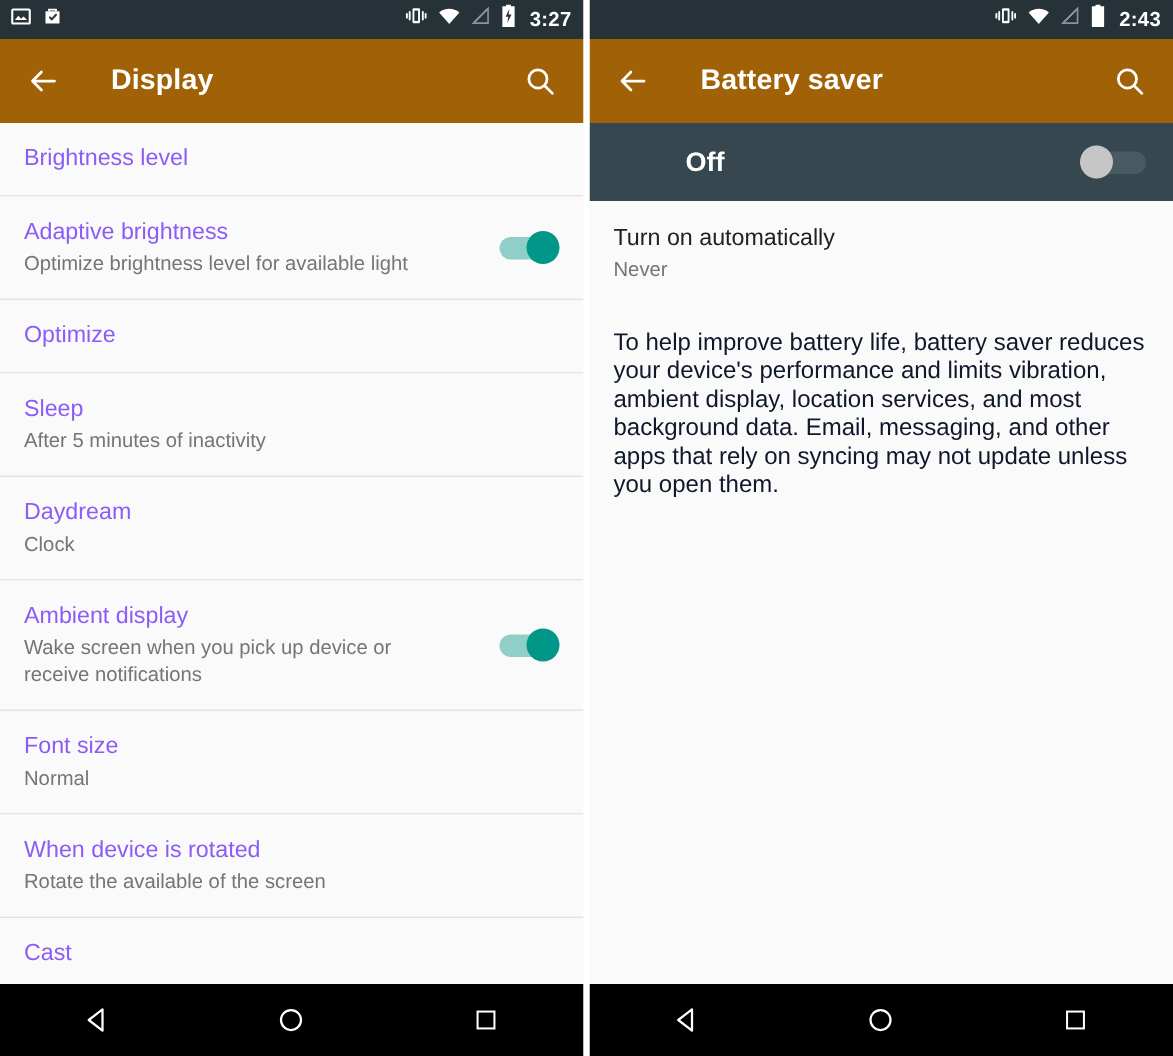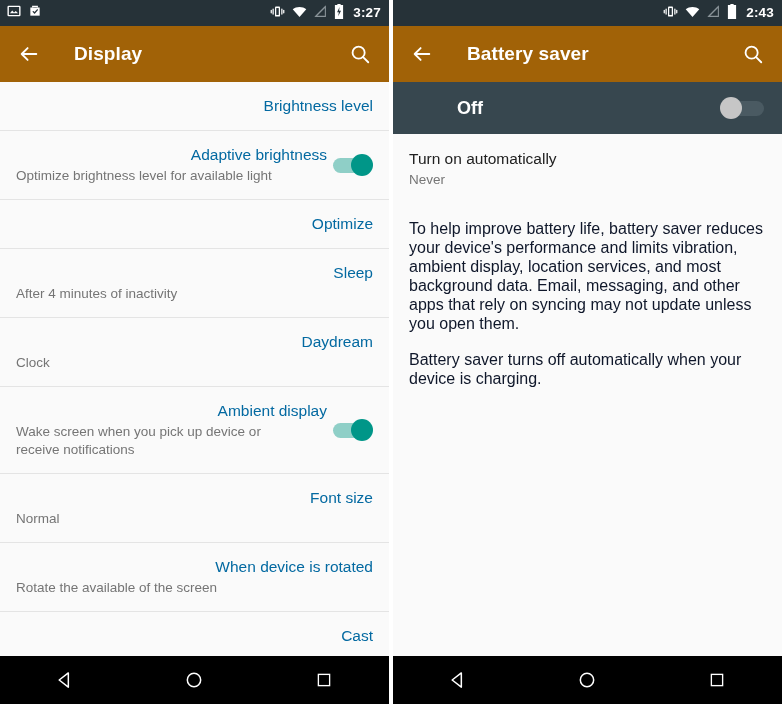--- a/index.html
+++ b/index.html
@@ -146,24 +146,23 @@
     box-sizing: border-box;
     min-height: 48px;
     background: #fafafa;
   }
   .li-text {
     flex: 1 1 auto;
     padding: 14px 0 14px 0;
     min-width: 0;
   }
   .li-title {
-    color: #0369a1;
+    color: #8b5cf6;
     font-size: 15.5px;
     line-height: 20px;
-    text-align: right;
   }
   .li-sub {
     color: #757575;
     font-size: 13.5px;
     line-height: 18px;
     margin-top: 2px;
     padding-right: 46px;
   }
   .li-sub.wide { padding-right: 0; }
   .list-item.has-toggle .li-sub { padding-right: 20px; }
@@ -298,21 +297,21 @@
 
       <div class="list-item">
         <div class="li-text">
           <div class="li-title">Optimize</div>
         </div>
       </div>
 
       <div class="list-item">
         <div class="li-text">
           <div class="li-title">Sleep</div>
-          <div class="li-sub wide">After 4 minutes of inactivity</div>
+          <div class="li-sub wide">After 5 minutes of inactivity</div>
         </div>
       </div>
 
       <div class="list-item">
         <div class="li-text">
           <div class="li-title">Daydream</div>
           <div class="li-sub wide">Clock</div>
         </div>
       </div>
 
@@ -423,21 +422,20 @@
         <span class="thumb"></span>
       </div>
     </div>
 
     <div class="content">
       <div class="section">
         <div class="section-title">Turn on automatically</div>
         <div class="section-sub">Never</div>
       </div>
       <p class="para first">To help improve battery life, battery saver reduces your device's performance and limits vibration, ambient display, location services, and most background data. Email, messaging, and other apps that rely on syncing may not update unless you open them.</p>
-      <p class="para second">Battery saver turns off automatically when your device is charging.</p>
     </div>
 
     <div class="navbar">
       <div class="nav-btn">
         <svg width="20" height="20" viewBox="0 0 24 24">
             <path d="M16 3.5L5 12l11 8.5z" fill="none" stroke="#fff" stroke-width="1.8" stroke-linejoin="round"></path>
           </svg>
       </div>
       <div class="nav-btn">
         <svg width="20" height="20" viewBox="0 0 24 24">

